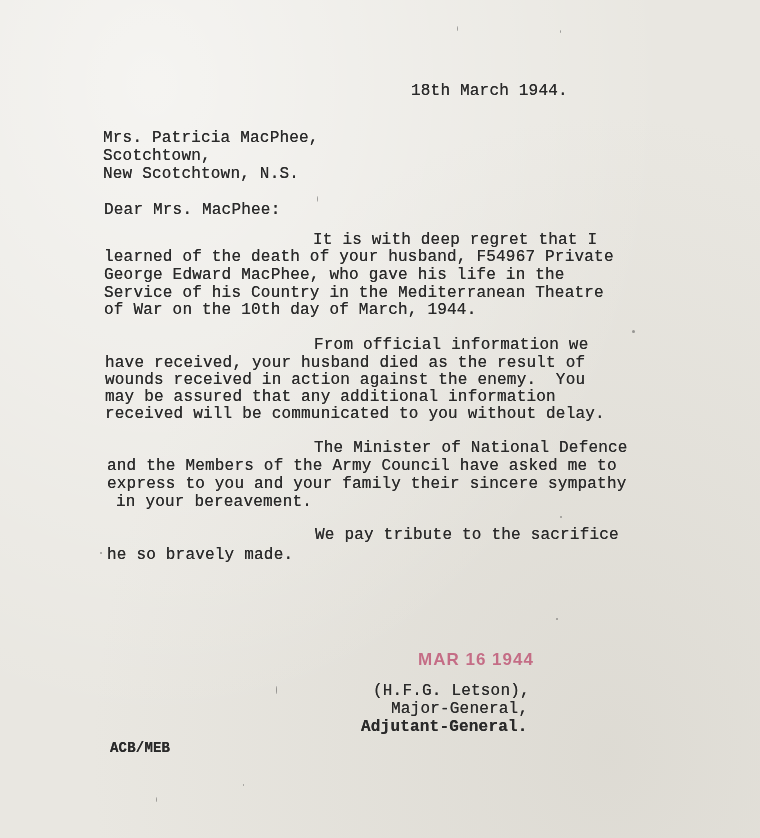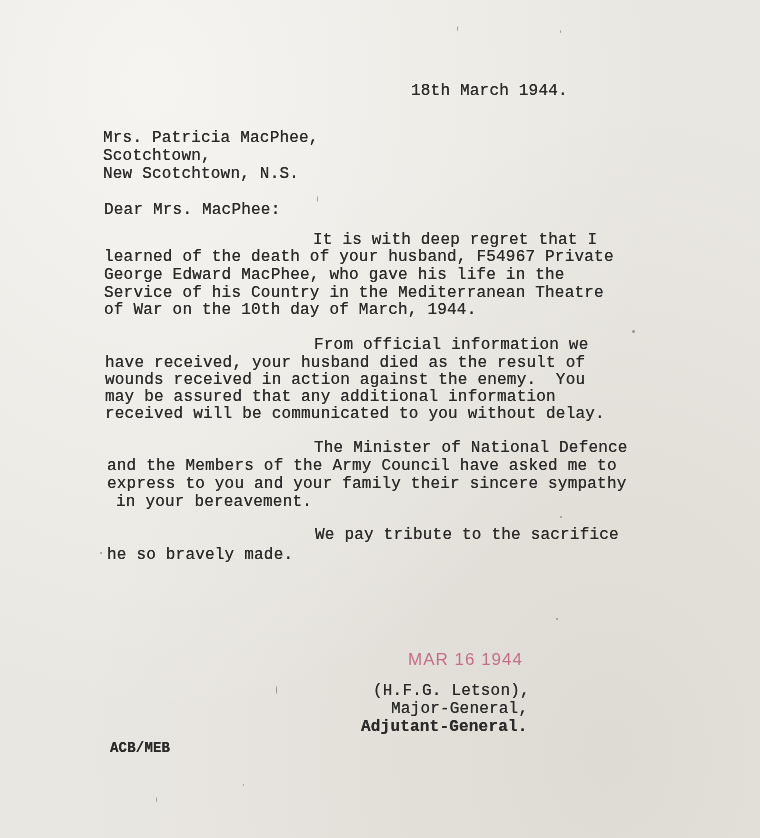--- a/index.html
+++ b/index.html
@@ -80,21 +80,21 @@
     <div class="tw" style="left:116px; top:494px;">in your bereavement.</div>
   </div>
 
   <div>
     <div class="tw" style="left:315px; top:527px;">We pay tribute to the sacrifice</div>
     <div class="tw" style="left:107px; top:547px;">he so bravely made.</div>
   </div>
 
 
 
-  <div class="date-stamp" style="left:408px; top:650px;">MAR 16 1944</div>
+  <div class="date-stamp" style="left:418px; top:650px;font-weight:bold;">MAR 16 1944</div>
 
   <div>
     <div class="tw" style="left:373px; top:683px;">(H.F.G. Letson),</div>
     <div class="tw" style="left:391px; top:701px;">Major-General,</div>
     <div class="tw" style="left:361px; top:719px;font-weight:bold;">Adjutant-General.</div>
   </div>
 
   <div class="tw bold" style="left:110px; top:740px; font-size:14px;">ACB/MEB</div>
 
   <div class="speck" style="left:317px; top:196px; width:1px; height:6px;"></div>

